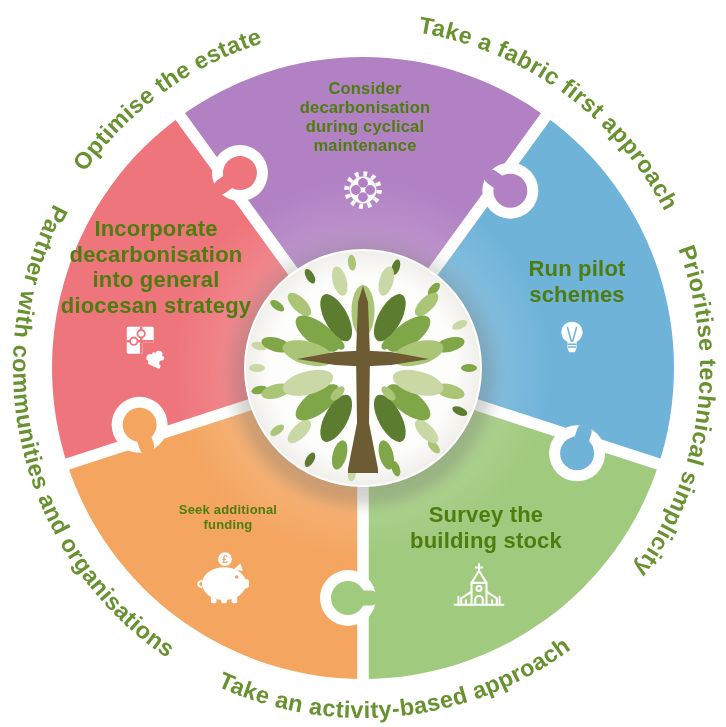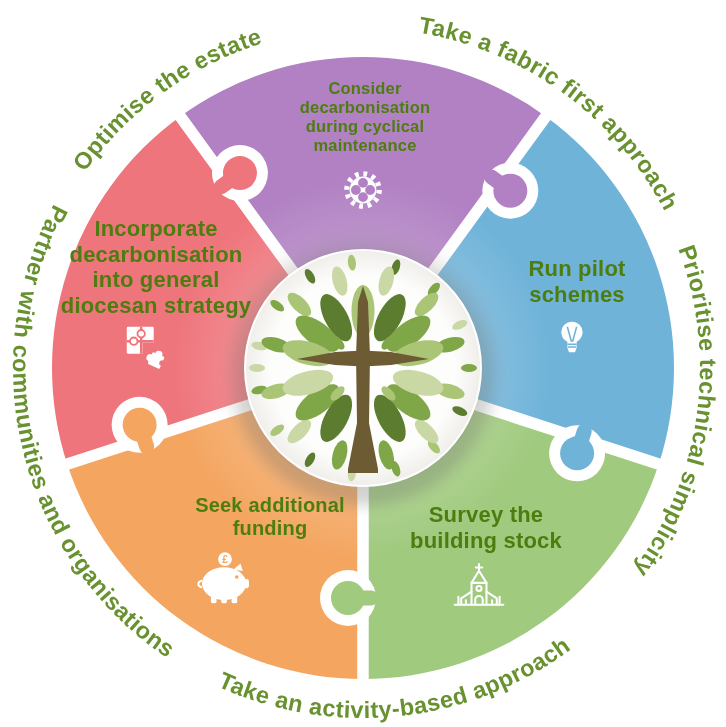--- a/index.html
+++ b/index.html
@@ -9,21 +9,21 @@
   }
   .stage svg.wheel{position:absolute;left:0;top:0;}
   .seg-label{
     position:absolute;transform:translate(-50%,-50%);
     color:#4d7c0f;font-weight:bold;text-align:center;
     white-space:pre-line;line-height:1.16;letter-spacing:.2px;
   }
   .lbl-0{left:365px;top:117px;font-size:16.5px;}
   .lbl-1{left:577px;top:282px;font-size:22px;}
   .lbl-2{left:486px;top:528px;font-size:22px;}
-  .lbl-3{left:228px;top:517px;font-size:20px;margin-left:42px;}
+  .lbl-3{left:228px;top:517px;font-size:13px;}
   .lbl-4{left:156px;top:251px;font-size:22px;margin-top:16px;}
   .seg-icon{position:absolute;transform:translate(-50%,-50%);}
   .seg-icon svg{display:block;}
   .ico-0{left:363px;top:190px;}
   .ico-1{left:572px;top:340px;}
   .ico-2{left:479px;top:588px;}
   .ico-3{left:225px;top:577px;}
   .ico-4{left:150px;top:350px;}
   .outer-text text{font-weight:bold;font-size:23.5px;letter-spacing:.4px;
     font-family:"Liberation Sans",sans-serif;}

